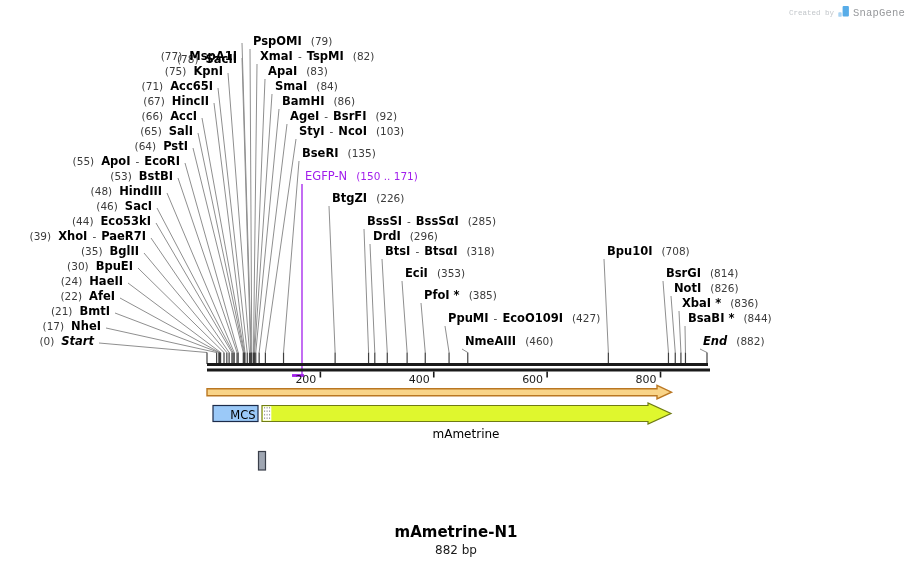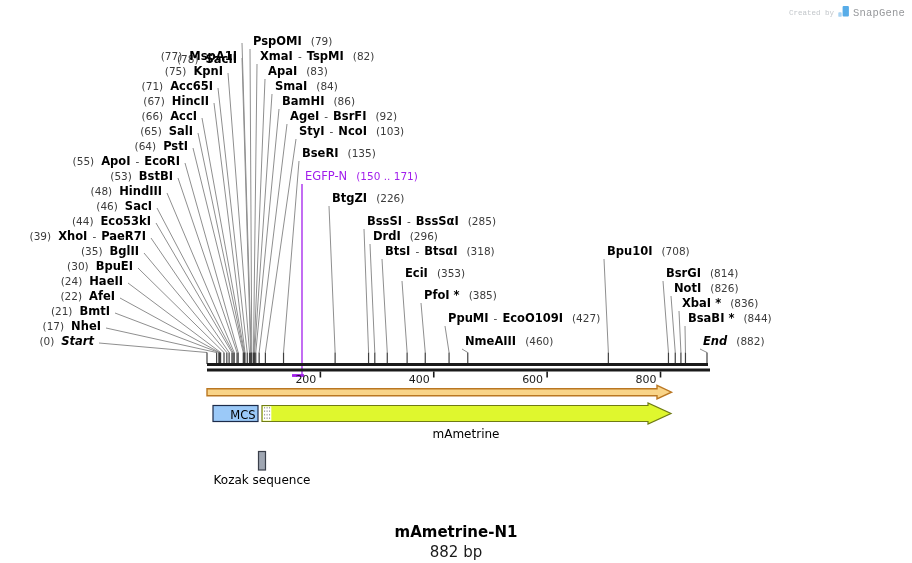--- a/index.html
+++ b/index.html
@@ -18,21 +18,21 @@
   .site-label.primer .nm,.site-label.primer .num{color:#A21EEC;}
   .feat-label{position:absolute;font-size:12px;color:#000;text-align:center;white-space:nowrap;}
   .axis-num{font:11px "DejaVu Sans",sans-serif;fill:#1a1a1a;}
   .mcs-text{position:absolute;font-size:11.5px;color:#000;text-align:center;}
   .branding{position:absolute;top:6px;right:7px;display:flex;align-items:center;gap:4px;font-family:Liberation Mono, monospace;}
   .created-by{font-size:7.5px;color:#c2c6ca;}
   .brand{font-size:10.5px;color:#96989b;letter-spacing:.2px;}
   .logo{display:inline-flex;align-items:flex-end;}
   .title-block{position:absolute;left:306px;top:523px;width:300px;text-align:center;}
   .map-title{font-size:15px;font-weight:bold;color:#000;}
-  .map-length{font-size:15px;color:#1a1a1a;margin-top:2px;}
+  .map-length{font-size:12px;color:#1a1a1a;margin-top:2px;}
 </style>
 </head>
 <body>
 
 <div class="canvas">
 
   <svg id="map-svg" width="912" height="563" viewBox="0 0 912 563">
       <line x1="242" y1="43" x2="251.21768707482994" y2="352.5" stroke="#8f8f8f" stroke-width="1"></line>
       <line x1="251.21768707482994" y1="352.5" x2="251.21768707482994" y2="364" stroke="#3f3f3f" stroke-width="1.2"></line>
       <line x1="242" y1="58" x2="250.65079365079364" y2="352.5" stroke="#8f8f8f" stroke-width="1"></line>
@@ -181,21 +181,20 @@
       <div class="site-label" style="top: 334px; left: 465px;"><span class="nm">NmeAIII</span><span class="num numR">(460)</span></div>
       <div class="site-label" style="top: 244px; left: 607px;"><span class="nm">Bpu10I</span><span class="num numR">(708)</span></div>
       <div class="site-label" style="top: 266px; left: 666px;"><span class="nm">BsrGI</span><span class="num numR">(814)</span></div>
       <div class="site-label" style="top: 281px; left: 674px;"><span class="nm">NotI</span><span class="num numR">(826)</span></div>
       <div class="site-label" style="top: 296px; left: 682px;"><span class="nm">XbaI *</span><span class="num numR">(836)</span></div>
       <div class="site-label" style="top: 311px; left: 688px;"><span class="nm">BsaBI *</span><span class="num numR">(844)</span></div>
       <div class="site-label it" style="top: 334px; left: 703px;"><span class="nm">End</span><span class="num numR">(882)</span></div>
       <div class="site-label primer" style="left: 305px; top: 169px;"><span class="nm">EGFP-N</span><span class="num numR">(150 .. 171)</span></div>
       <div class="mcs-text" style="left: 213px; width: 60px; top: 407.5px;">MCS</div>
       <div class="feat-label" style="left: 366px; width: 200px; top: 427px;">mAmetrine</div>
-      <div class="feat-label" style="left: 162px; width: 200px; top: 473px;">Kozak sequence</div>
     </div>
 
   <div class="branding">
     <span class="created-by">Created by</span>
     <span class="logo">
       <svg width="11" height="13" viewBox="0 0 11 13">
         <rect x="0.3" y="6.2" width="3.4" height="4.6" rx="0.9" fill="#A9D3F2"></rect>
         <path d="M4.6,1 Q4.6,0 5.6,0 L9.9,0 Q10.9,0 10.9,1 L10.9,9.6 Q10.9,10.6 9.9,10.6 L5.6,10.6 Q4.6,10.6 4.6,9.6 Z" fill="#57ACE8"></path>
       </svg>
     </span>

